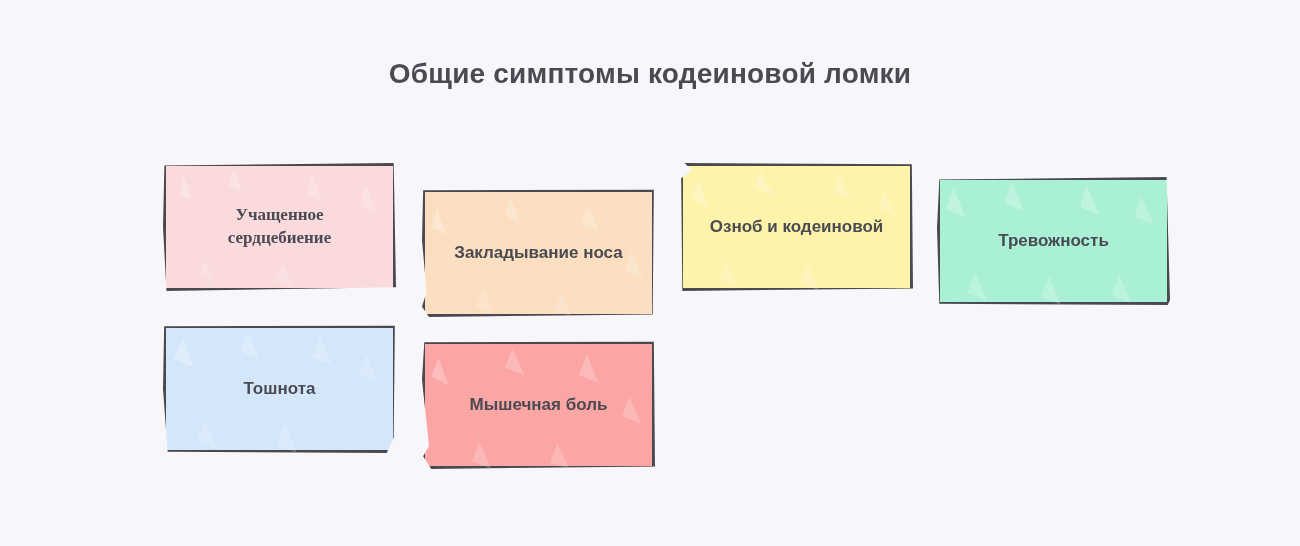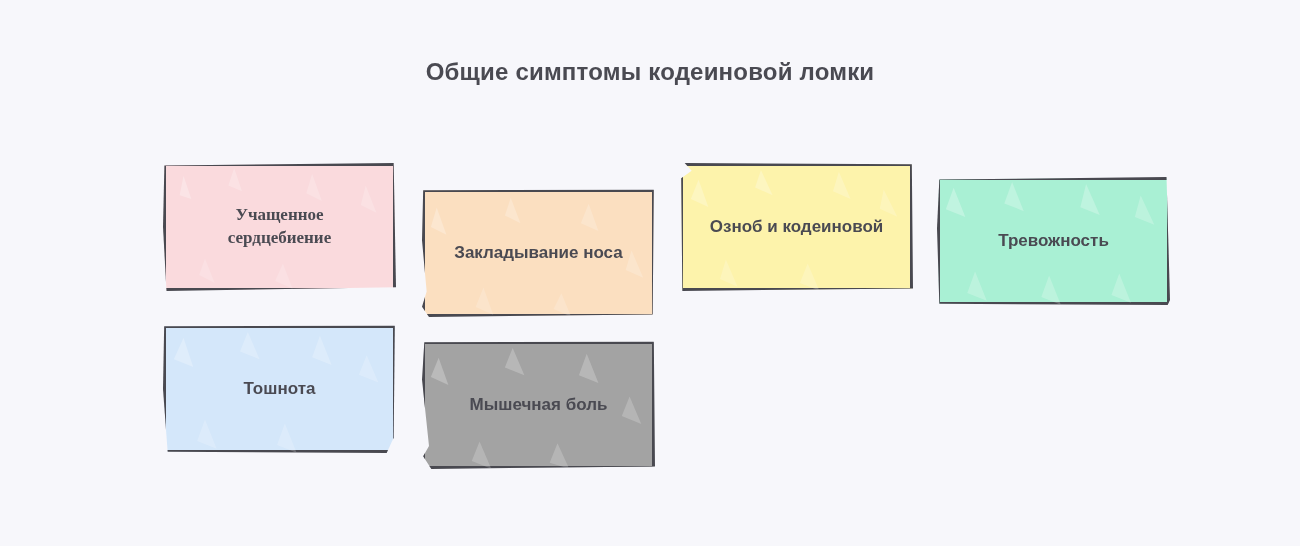--- a/index.html
+++ b/index.html
@@ -18,21 +18,21 @@
     position: relative;
     width: 1300px;
     height: 546px;
   }
   .title {
     position: absolute;
     top: 58px;
     left: 0;
     width: 1300px;
     text-align: center;
-    font-size: 24px;
+    font-size: 28px;
     font-weight: bold;
     color: #4a4a52;
     letter-spacing: 0.2px;
   }
   .note {
     position: absolute;
     box-sizing: border-box;
     display: flex;
     align-items: center;
     justify-content: center;
@@ -156,21 +156,21 @@
       <path d="M18 10 L28 40 L8 32 Z" fill="#ffffff" opacity="0.5"></path>
       <path d="M84 4 L96 32 L76 24 Z" fill="#ffffff" opacity="0.45"></path>
       <path d="M158 8 L170 38 L150 30 Z" fill="#ffffff" opacity="0.45"></path>
       <path d="M206 28 L218 56 L198 48 Z" fill="#ffffff" opacity="0.4"></path>
       <path d="M40 94 L52 124 L32 116 Z" fill="#ffffff" opacity="0.4"></path>
       <path d="M122 98 L134 128 L114 120 Z" fill="#ffffff" opacity="0.4"></path>
     </svg>
     <span class="label">Тошнота</span>
   </div>
 
-  <div class="note n6" style="background: #a3a3a3; border-color: rgb(73, 73, 80); color: rgb(74, 74, 82);">
+  <div class="note n6" style="background: #fca5a5; border-color: rgb(73, 73, 80); color: rgb(74, 74, 82);">
     <svg class="streaks" viewBox="0 0 233 128" preserveAspectRatio="none">
       <path d="M14 14 L24 42 L6 34 Z" fill="#ffffff" opacity="0.5"></path>
       <path d="M90 4 L102 32 L82 24 Z" fill="#ffffff" opacity="0.45"></path>
       <path d="M166 10 L178 40 L158 32 Z" fill="#ffffff" opacity="0.45"></path>
       <path d="M210 54 L222 82 L202 74 Z" fill="#ffffff" opacity="0.4"></path>
       <path d="M56 100 L68 128 L48 120 Z" fill="#ffffff" opacity="0.4"></path>
       <path d="M136 102 L148 128 L128 122 Z" fill="#ffffff" opacity="0.4"></path>
     </svg>
     <span class="label">Мышечная боль</span>
   </div>

